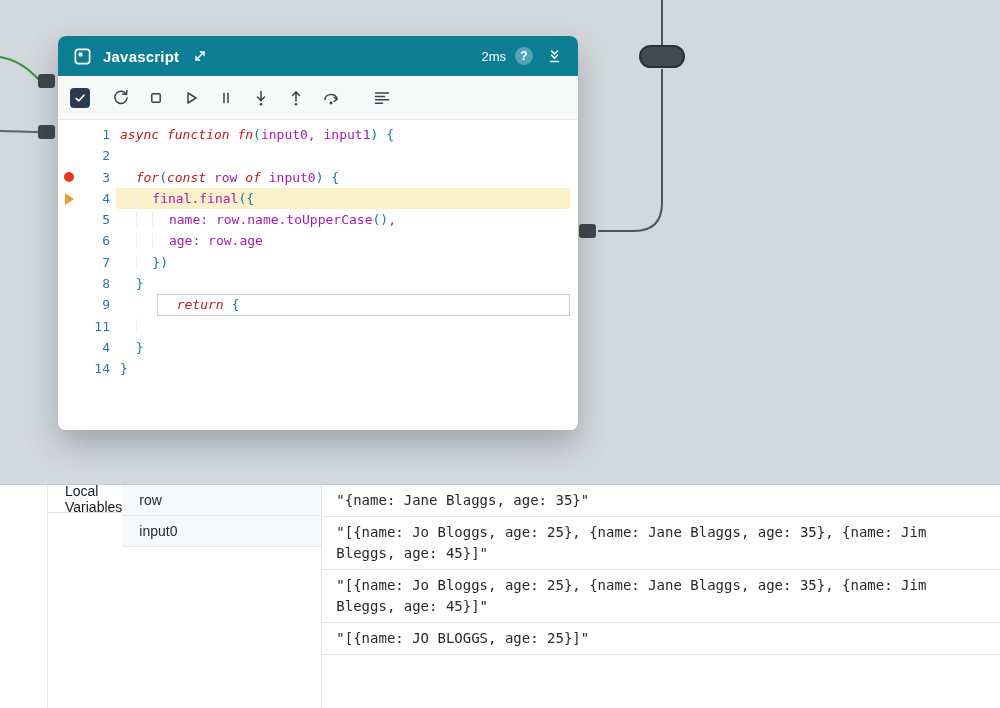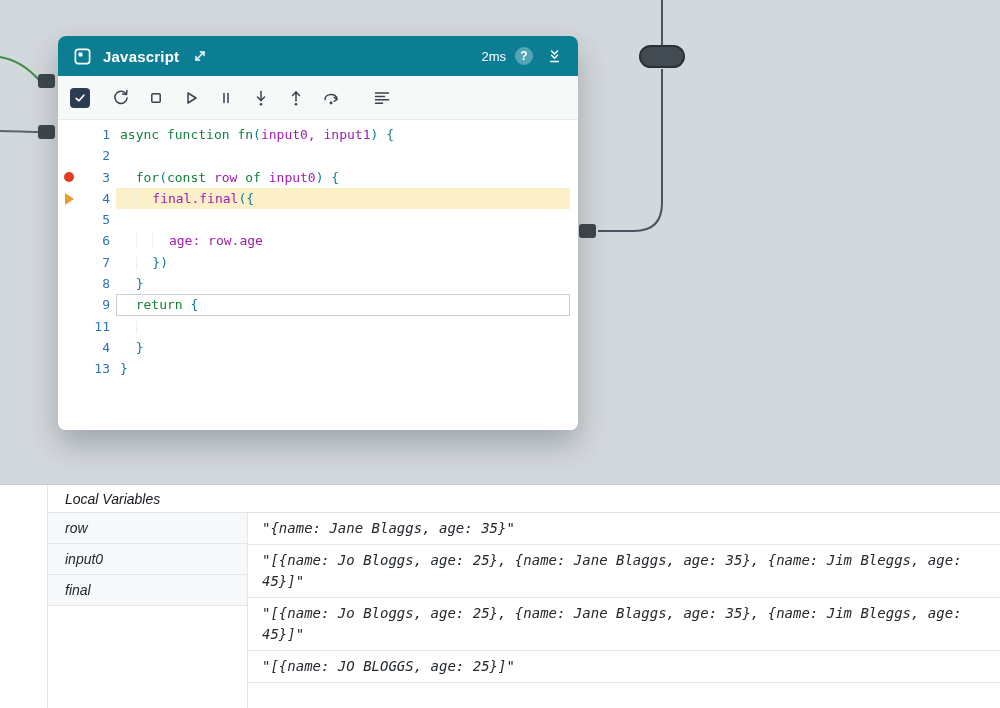--- a/index.html
+++ b/index.html
@@ -33,32 +33,32 @@
   
   .code { flex:1; background:#fff; padding-top:4px; font-family:"DejaVu Sans Mono", monospace; font-size:13px; overflow:hidden; }
   .cm-line { display:flex; height:21.3px; line-height:21.3px; }
   .gutter { flex:0 0 58px; width:58px; display:flex; align-items:center; }
   .marker { width:22px; display:flex; align-items:center; justify-content:center; }
   .marker.bp::before { content:""; width:10px; height:10px; border-radius:50%; background:#e23b22; }
   .marker.arrow::before { content:""; width:0; height:0; border-left:9px solid #f09a2e; border-top:6px solid transparent; border-bottom:6px solid transparent; }
   .lnum { flex:1; text-align:right; padding-right:6px; color:#2f72b4; }
   .content { flex:1; white-space:pre; padding-left:4px; margin-right:8px; color:#24292e; }
   .content.hl { background:#fcf0c9; }
-  .content.box { box-shadow:inset 0 0 0 1px #c9ced4; }
-  .t-k { color:#15803d; }
+  .content.box { box-shadow:inset 0 0 0 1px #c9ced4;margin-left:41px; }
+  .t-k { color:#b91c1c;font-style:italic; }
   .t-b { color:#0d7f96; }
   .t-p { color:#a21caf; }
   .t-i { border-left:1px solid #eceef1; }
   .content .t-i:first-child { border-left:none; }
 
   
   .bottom { position:absolute; left:0; top:484px; width:1000px; height:224px; background:#fff;
             border-top:1px solid #c6cbd0; display:flex; z-index:4; }
   .left-spacer { flex:0 0 48px; width:48px; border-right:1px solid #e2e5e9; }
-  .bottom-main { flex:1; display:flex; flex-direction:column; min-width:0;font-style:italic; }
+  .bottom-main { flex:1; display:flex; flex-direction:row; min-width:0; }
   .vars-header { height:28px; flex:0 0 28px; border-bottom:1px solid #dfe2e6; display:flex; align-items:center;
                  padding-left:17px; font-size:14px; color:#16191d; }
   .vars-body { flex:1; display:flex; min-height:0; }
   .var-names { flex:0 0 200px; width:200px; border-right:1px solid #e2e5e9; display:flex; flex-direction:column; }
   .var-name { flex:0 0 31px; height:31px; background:#f6f8f9; border-bottom:1px solid #e4e7ea; display:flex;
               align-items:center; padding-left:17px; font-size:14px; color:#24292e; }
   .var-values { flex:1; display:flex; flex-direction:column; font-family:"DejaVu Sans Mono", monospace;
                 font-size:14px; color:#24292e; min-width:0; }
   .var-value { border-bottom:1px solid #e4e7ea; padding:5px 16px 5px 14px; line-height:21px; min-height:31px;
                white-space:normal; overflow-wrap:break-word; }
@@ -196,20 +196,21 @@
             <span class="marker arrow"></span>
             <span class="lnum">4</span>
           </div>
           <div class="content hl"><span class="t-i">  </span><span class="t-i">  </span><span class="t-p">final.final</span><span class="t-b">({</span></div>
         </div>
         <div class="cm-line">
           <div class="gutter">
             <span class="marker"></span>
             <span class="lnum">5</span>
           </div>
+          <div class="content"><span class="t-i">  </span><span class="t-i">  </span><span class="t-i">  </span><span class="t-p">name: row.name.toUpperCase</span><span class="t-b">()</span><span class="t-p">,</span></div>
         </div>
         <div class="cm-line">
           <div class="gutter">
             <span class="marker"></span>
             <span class="lnum">6</span>
           </div>
           <div class="content"><span class="t-i">  </span><span class="t-i">  </span><span class="t-i">  </span><span class="t-p">age: row.age</span></div>
         </div>
         <div class="cm-line">
           <div class="gutter">
@@ -242,36 +243,35 @@
         <div class="cm-line">
           <div class="gutter">
             <span class="marker"></span>
             <span class="lnum">4</span>
           </div>
           <div class="content"><span class="t-i">  </span><span class="t-b">}</span></div>
         </div>
         <div class="cm-line">
           <div class="gutter">
             <span class="marker"></span>
-            <span class="lnum">13</span>
+            <span class="lnum">14</span>
           </div>
           <div class="content"><span class="t-b">}</span></div>
         </div>
       </div>
   </div>
 
   <div class="bottom">
     <div class="left-spacer"></div>
     <div class="bottom-main">
       <div class="vars-header">Local Variables</div>
       <div class="vars-body">
         <div class="var-names" id="var-names">
             <div class="var-name">row</div>
             <div class="var-name">input0</div>
-            <div class="var-name">final</div>
           </div>
         <div class="var-values" id="var-values">
             <div class="var-value">"{name: Jane Blaggs, age: 35}"</div>
             <div class="var-value">"[{name: Jo Bloggs, age: 25}, {name: Jane Blaggs, age: 35}, {name: Jim Bleggs, age: 45}]"</div>
             <div class="var-value">"[{name: Jo Bloggs, age: 25}, {name: Jane Blaggs, age: 35}, {name: Jim Bleggs, age: 45}]"</div>
             <div class="var-value">"[{name: JO BLOGGS, age: 25}]"</div>
           </div>
       </div>
     </div>
   </div>

